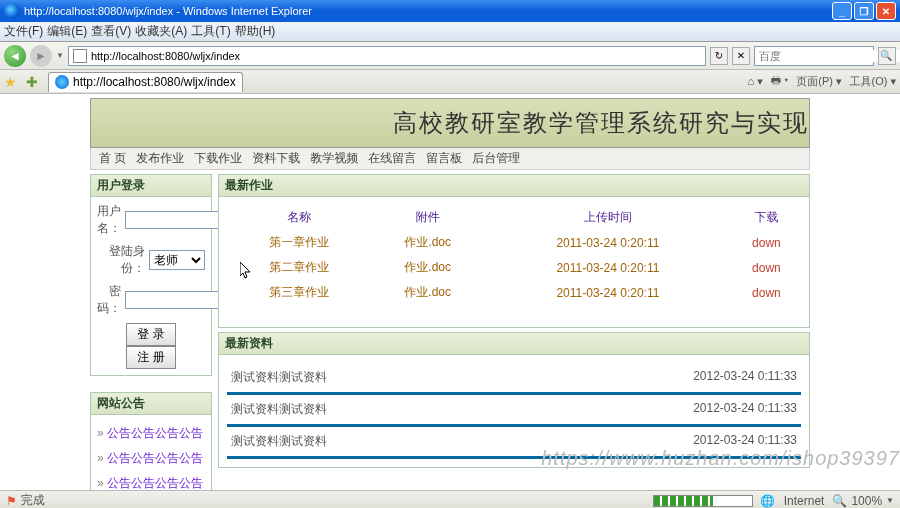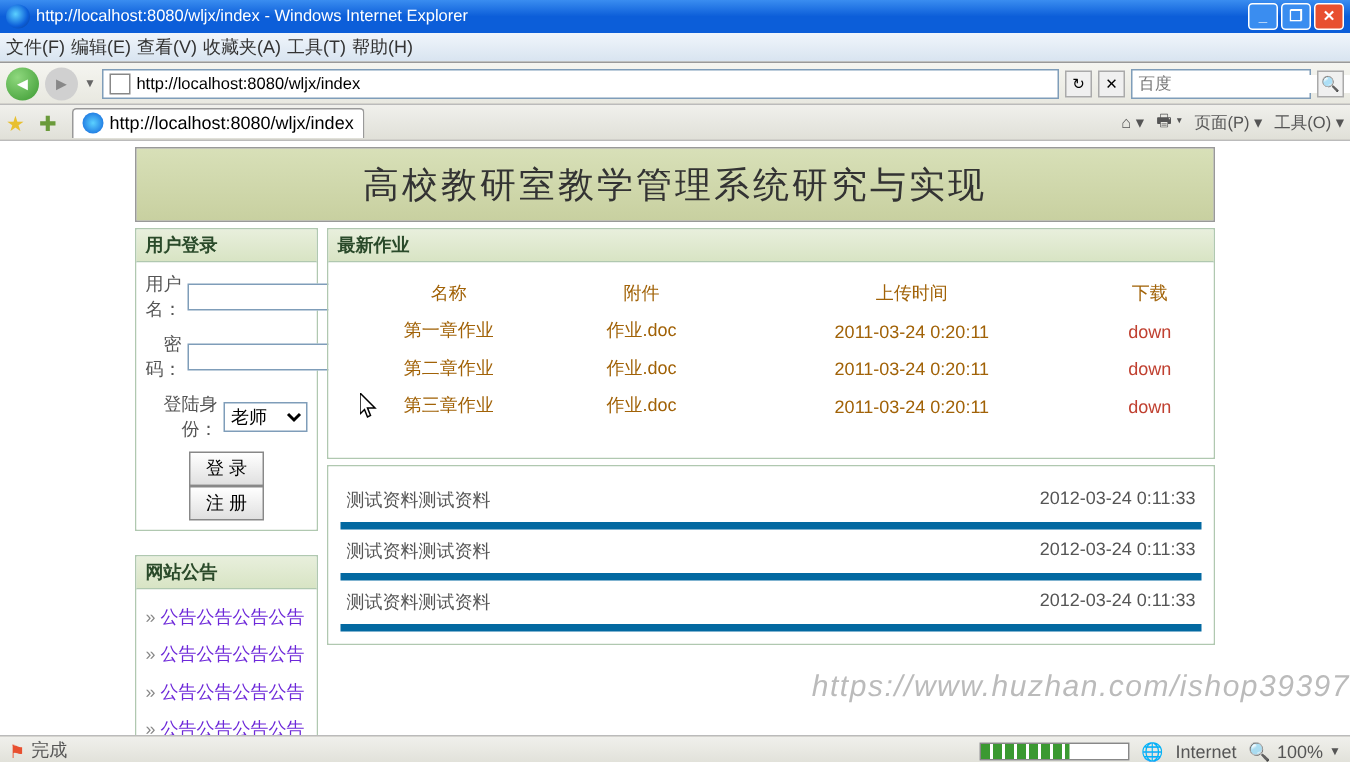--- a/index.html
+++ b/index.html
@@ -34,21 +34,21 @@
 .tab { height: 20px; background: #fff; border: 1px solid #999; border-bottom: none; border-radius: 3px 3px 0 0; display: flex; align-items: center; padding: 0 6px; gap: 4px; }
 .tab .tab-icon { width: 14px; height: 14px; background: radial-gradient(circle, #5bd1ff, #0c5ed9); border-radius: 50%; }
 .tabbar .spacer { flex: 1; }
 .tabbar .tool-icons { display: flex; gap: 8px; color: #555; align-items: center; }
 .tabbar .tool-icons span { font-size: 11px; }
 
 
 .page { background: #fff; height: 396px; overflow: hidden; position: relative; }
 .page-inner { width: 720px; margin: 0 auto; padding-top: 4px; }
 
-.banner { height: 50px; background: linear-gradient(to bottom, #d8e0b8, #c8d0a0); display: flex; align-items: center; justify-content: center; border: 1px solid #999; }
+.banner { height: 50px; background: linear-gradient(to bottom, #d8e0b8, #c8d0a0); display: flex; align-items: center; justify-content: flex-end; border: 1px solid #999; }
 .banner-title { font-size: 24px; font-family: "SimHei", "黑体", sans-serif; color: #333; letter-spacing: 2px; }
 
 .main-nav { height: 22px; background: #f0f0ec; border: 1px solid #ccc; border-top: none; display: flex; align-items: center; padding: 0 8px; gap: 10px; color: #444; }
 
 .content { display: flex; gap: 6px; margin-top: 4px; }
 
 .sidebar { width: 122px; display: flex; flex-direction: column; gap: 16px; }
 .panel { border: 1px solid #b0c8b0; }
 .panel-header { background: linear-gradient(to bottom, #e8efdc, #d8e4c4); height: 22px; display: flex; align-items: center; padding: 0 6px; color: #2a4a2a; font-weight: bold; border-bottom: 1px solid #b0c8b0; }
 .panel-body { padding: 6px; background: #fff; }
@@ -61,25 +61,25 @@
 .login-btns button { padding: 2px 10px; margin: 0 3px; border: 1px solid #888; background: linear-gradient(to bottom, #fff, #e0e0e0); }
 
 .notice-list { list-style: none; }
 .notice-list li { padding: 4px 0; color: #6d28d9; }
 .notice-list li::before { content: "» "; color: #888; }
 
 .main { flex: 1; display: flex; flex-direction: column; gap: 4px; }
 .main .panel-body { padding: 8px; }
 
 .homework-table { width: 100%; border-collapse: collapse; }
-.homework-table th { color: #a16207; padding: 4px 0; font-weight: normal; }
+.homework-table th { color: #4c1d95; padding: 4px 0; font-weight: normal; }
 .homework-table td { text-align: center; color: #a16207; padding: 4px 0; }
 .homework-table td.dl { color: #c04030; }
 
-.material-row { display: flex; justify-content: space-between; padding: 6px 4px; border-bottom: 5px solid #0369a1; color: #555; }
+.material-row { display: flex; justify-content: space-between; padding: 6px 4px; border-bottom: 3px solid #0369a1; color: #555; }
 
 .watermark { position: absolute; bottom: 20px; left: 0; right: 0; text-align: right; color: #bbb; font-size: 20px; font-style: italic; pointer-events: none; letter-spacing: 1px; }
 
 
 .statusbar { height: 20px; background: linear-gradient(to bottom, #f0f0ec, #e0e0d8); border-top: 1px solid #bbb; display: flex; align-items: center; padding: 0 6px; gap: 8px; color: #555; }
 .statusbar .done { display: flex; align-items: center; gap: 4px; }
 .statusbar .spacer { flex: 1; }
 .progress { width: 100px; height: 12px; border: 1px solid #888; background: #fff; }
 .progress-fill { height: 100%; width: 60%; background: repeating-linear-gradient(90deg, #3b9931 0, #3b9931 6px, #fff 6px, #fff 8px); }
 .zoom { display: flex; align-items: center; gap: 4px; }
@@ -139,40 +139,50 @@
     <span>页面(P) ▾</span>
     <span>工具(O) ▾</span>
   </div>
 </div>
 
 <div class="page">
   <div class="page-inner">
     <div class="banner">
       <div class="banner-title">高校教研室教学管理系统研究与实现</div>
     </div>
+    <div class="main-nav">
+      <span>首 页</span>
+      <span>发布作业</span>
+      <span>下载作业</span>
+      <span>资料下载</span>
+      <span>教学视频</span>
+      <span>在线留言</span>
+      <span>留言板</span>
+      <span>后台管理</span>
+    </div>
 
     <div class="content">
       <div class="sidebar">
 
         <div class="panel">
           <div class="panel-header">用户登录</div>
           <div class="panel-body">
             <div class="login-row">
               <label>用户名：</label>
               <input type="text" value="" style="">
             </div>
             <div class="login-row">
-              <label>密  码：</label>
-              <input type="password" value="" style="">
-            </div>
-            <div class="login-row">
               <label>登陆身份：</label>
               <select>
                 <option>老师</option>
               </select>
+            </div>
+            <div class="login-row">
+              <label>密  码：</label>
+              <input type="password" value="" style="">
             </div>
             <div class="login-btns">
               <button>登 录</button>
               <button>注 册</button>
             </div>
           </div>
         </div>
 
         <div class="panel">
           <div class="panel-header">网站公告</div>
@@ -218,20 +228,21 @@
                 <td>作业.doc</td>
                 <td>2011-03-24 0:20:11</td>
                 <td class="dl">down</td>
               </tr>
             </tbody>
               </table>
           </div>
         </div>
 
         <div class="panel">
+          <div class="panel-header">最新资料</div>
           <div class="panel-body">
             <div class="material-row">
               <span>测试资料测试资料</span>
               <span>2012-03-24 0:11:33</span>
             </div>
             <div class="material-row">
               <span>测试资料测试资料</span>
               <span>2012-03-24 0:11:33</span>
             </div>
             <div class="material-row">

